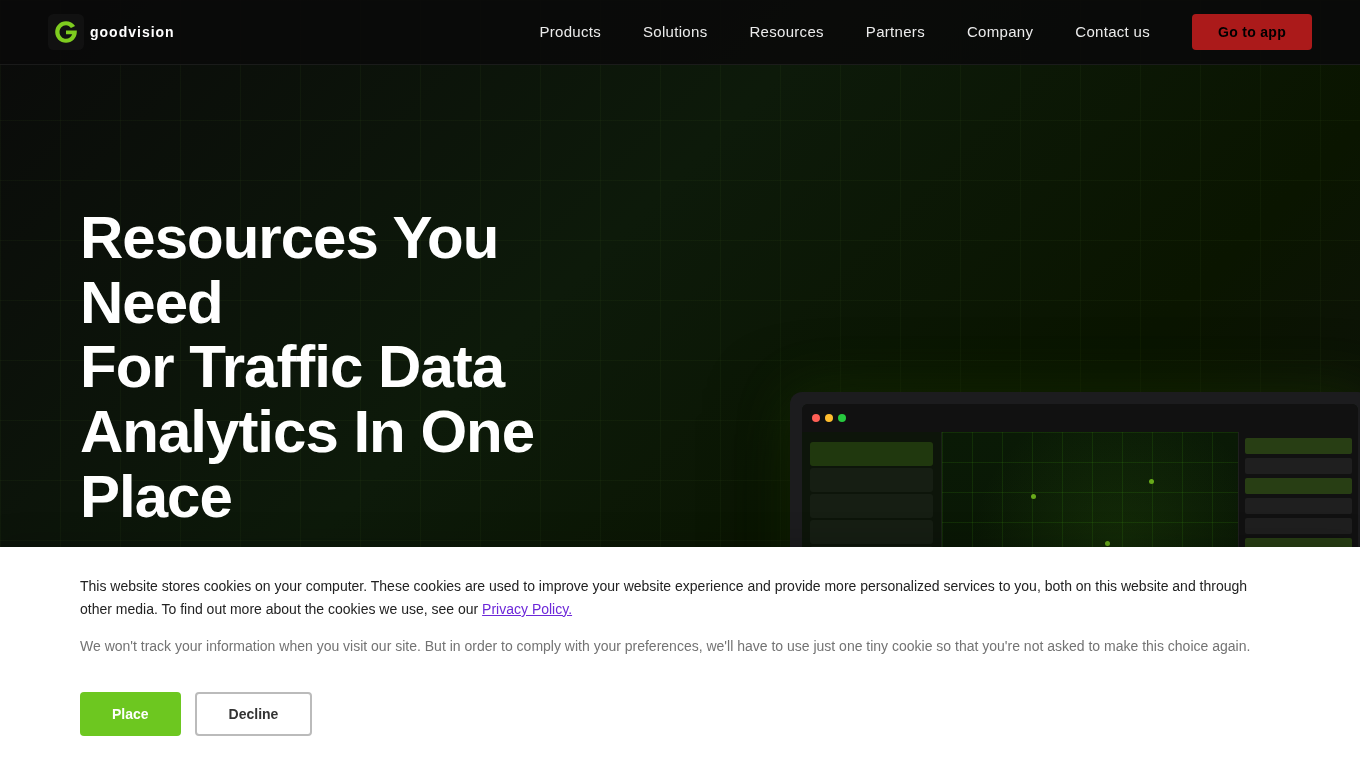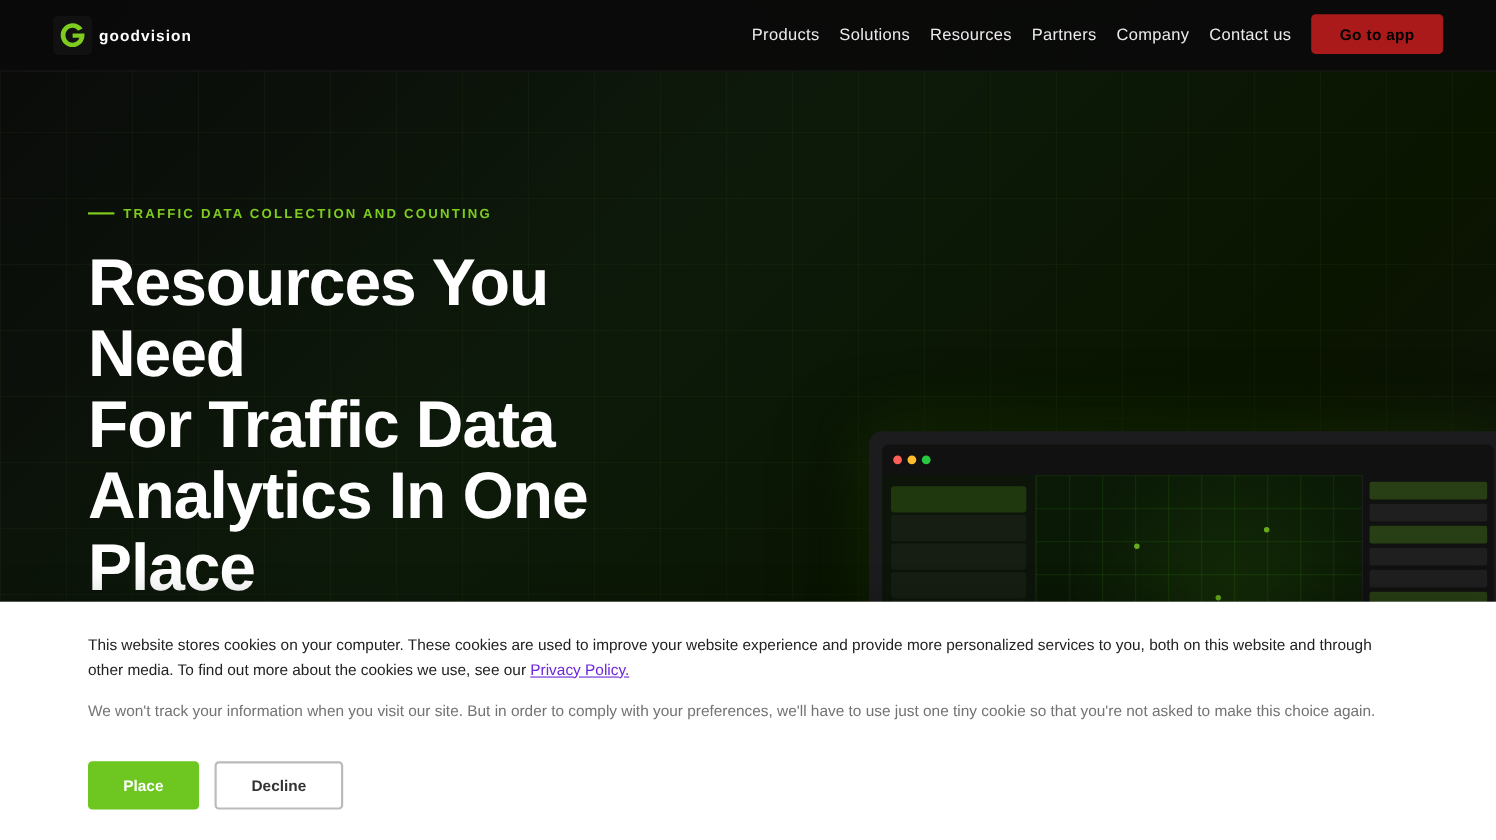--- a/index.html
+++ b/index.html
@@ -43,21 +43,21 @@
     .logo-text {
       font-size: 14px;
       font-weight: 700;
       color: #fff;
       letter-spacing: 1px;
     }
 
     .nav-links {
       display: flex;
       align-items: center;
-      gap: 18px;
+      gap: 42px;
       list-style: none;
     }
 
     .nav-links li a {
       color: #fff;
       text-decoration: none;
       font-size: 15px;
       font-weight: 400;
       letter-spacing: 0.3px;
       opacity: 0.92;
@@ -415,21 +415,20 @@
     <li><a href="#">Company</a></li>
     <li><a href="#">Contact us</a></li>
     <li><a href="#" class="nav-cta">Go to app</a></li>
   </ul>
 </nav>
 
 <section class="hero">
   <div class="hero-bg"></div>
 
   <div class="hero-content">
-    <p class="hero-eyebrow">Traffic data collection and counting</p>
     <h1 class="hero-title">
       <span>Resources You Need</span><br>
       <span>For Traffic Data</span><br>
       <span>Analytics In One</span><br>
       <span>Place</span>
     </h1>
     <p class="hero-desc">GoodVision provides automation tools in all stages of traffic projects, from AI traffic data collection to traffic modelling and real-time traffic control</p>
   </div>
 
   <div class="hero-visual">

